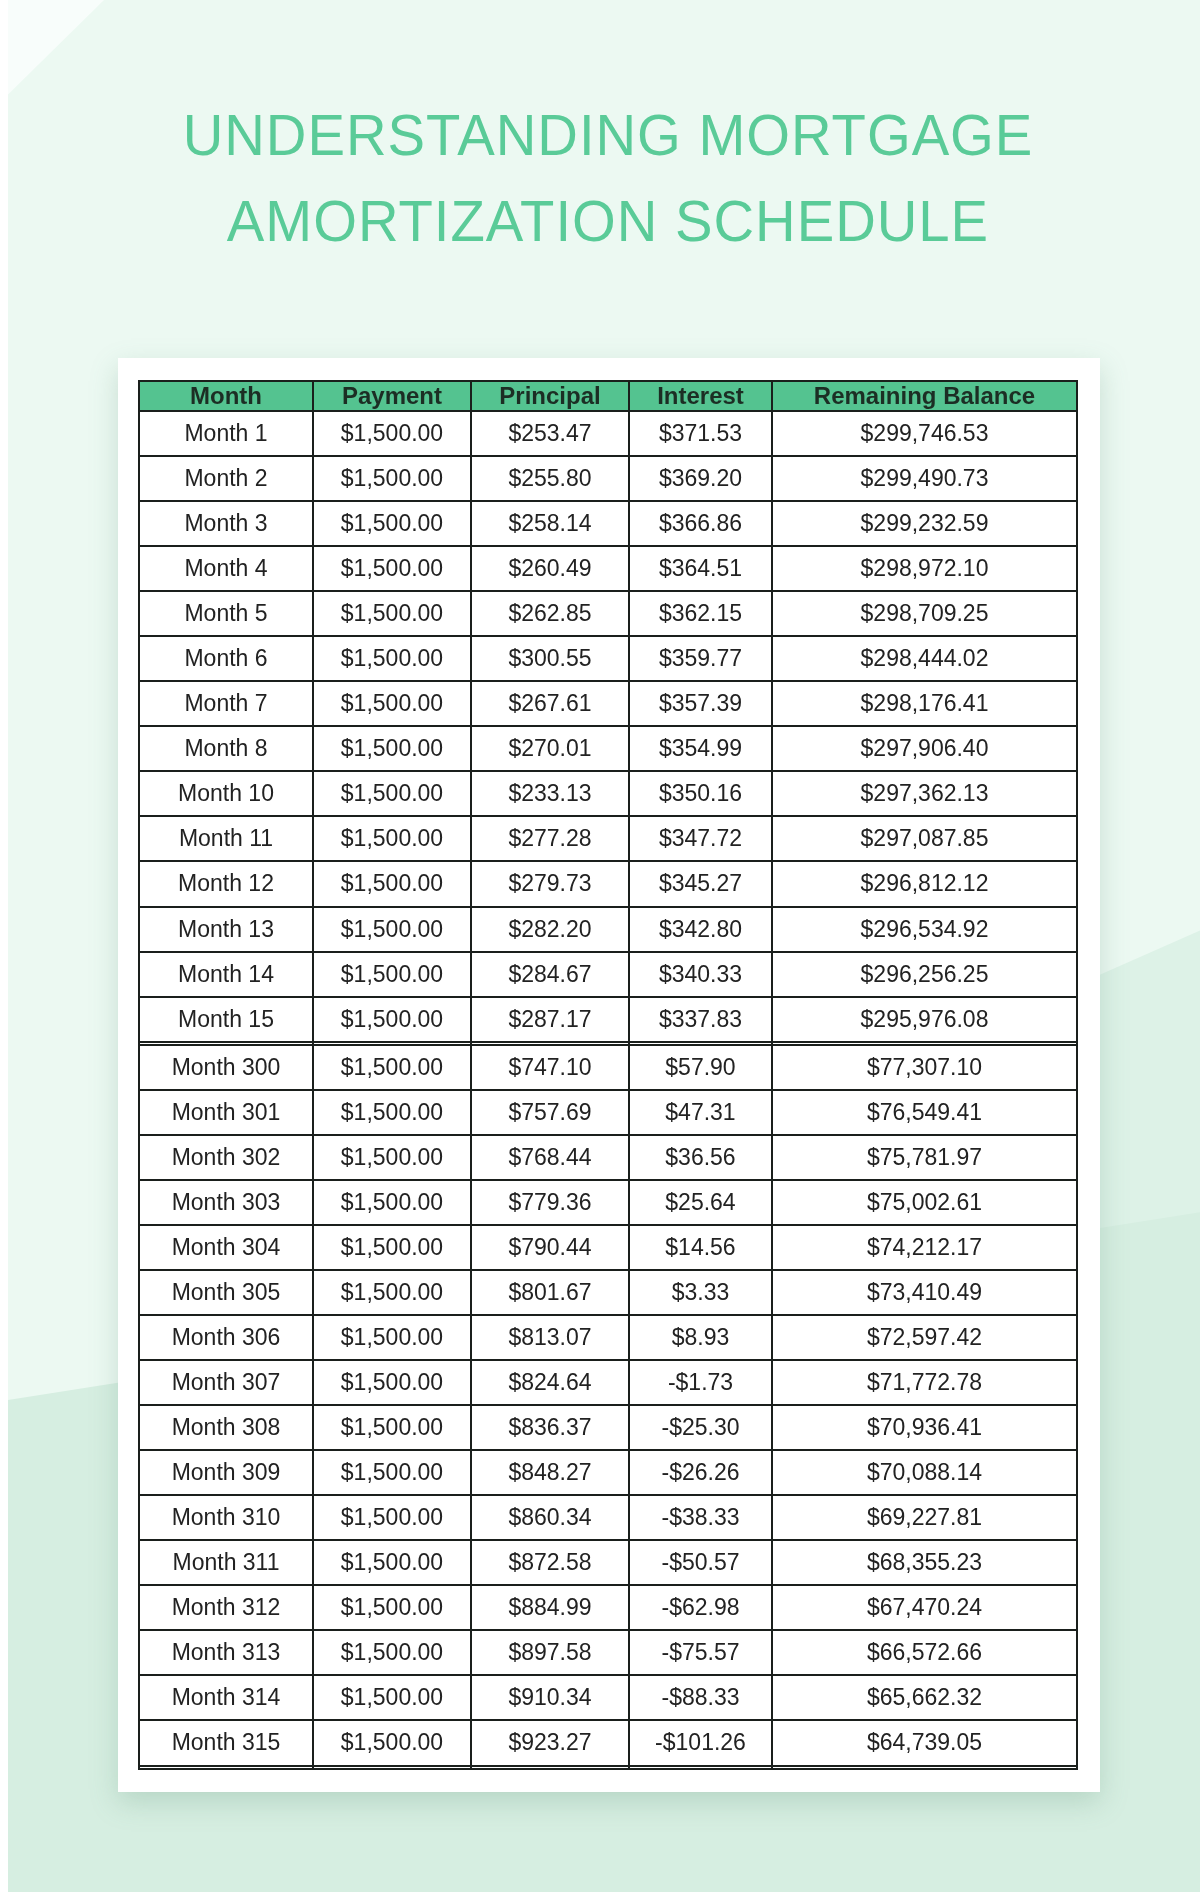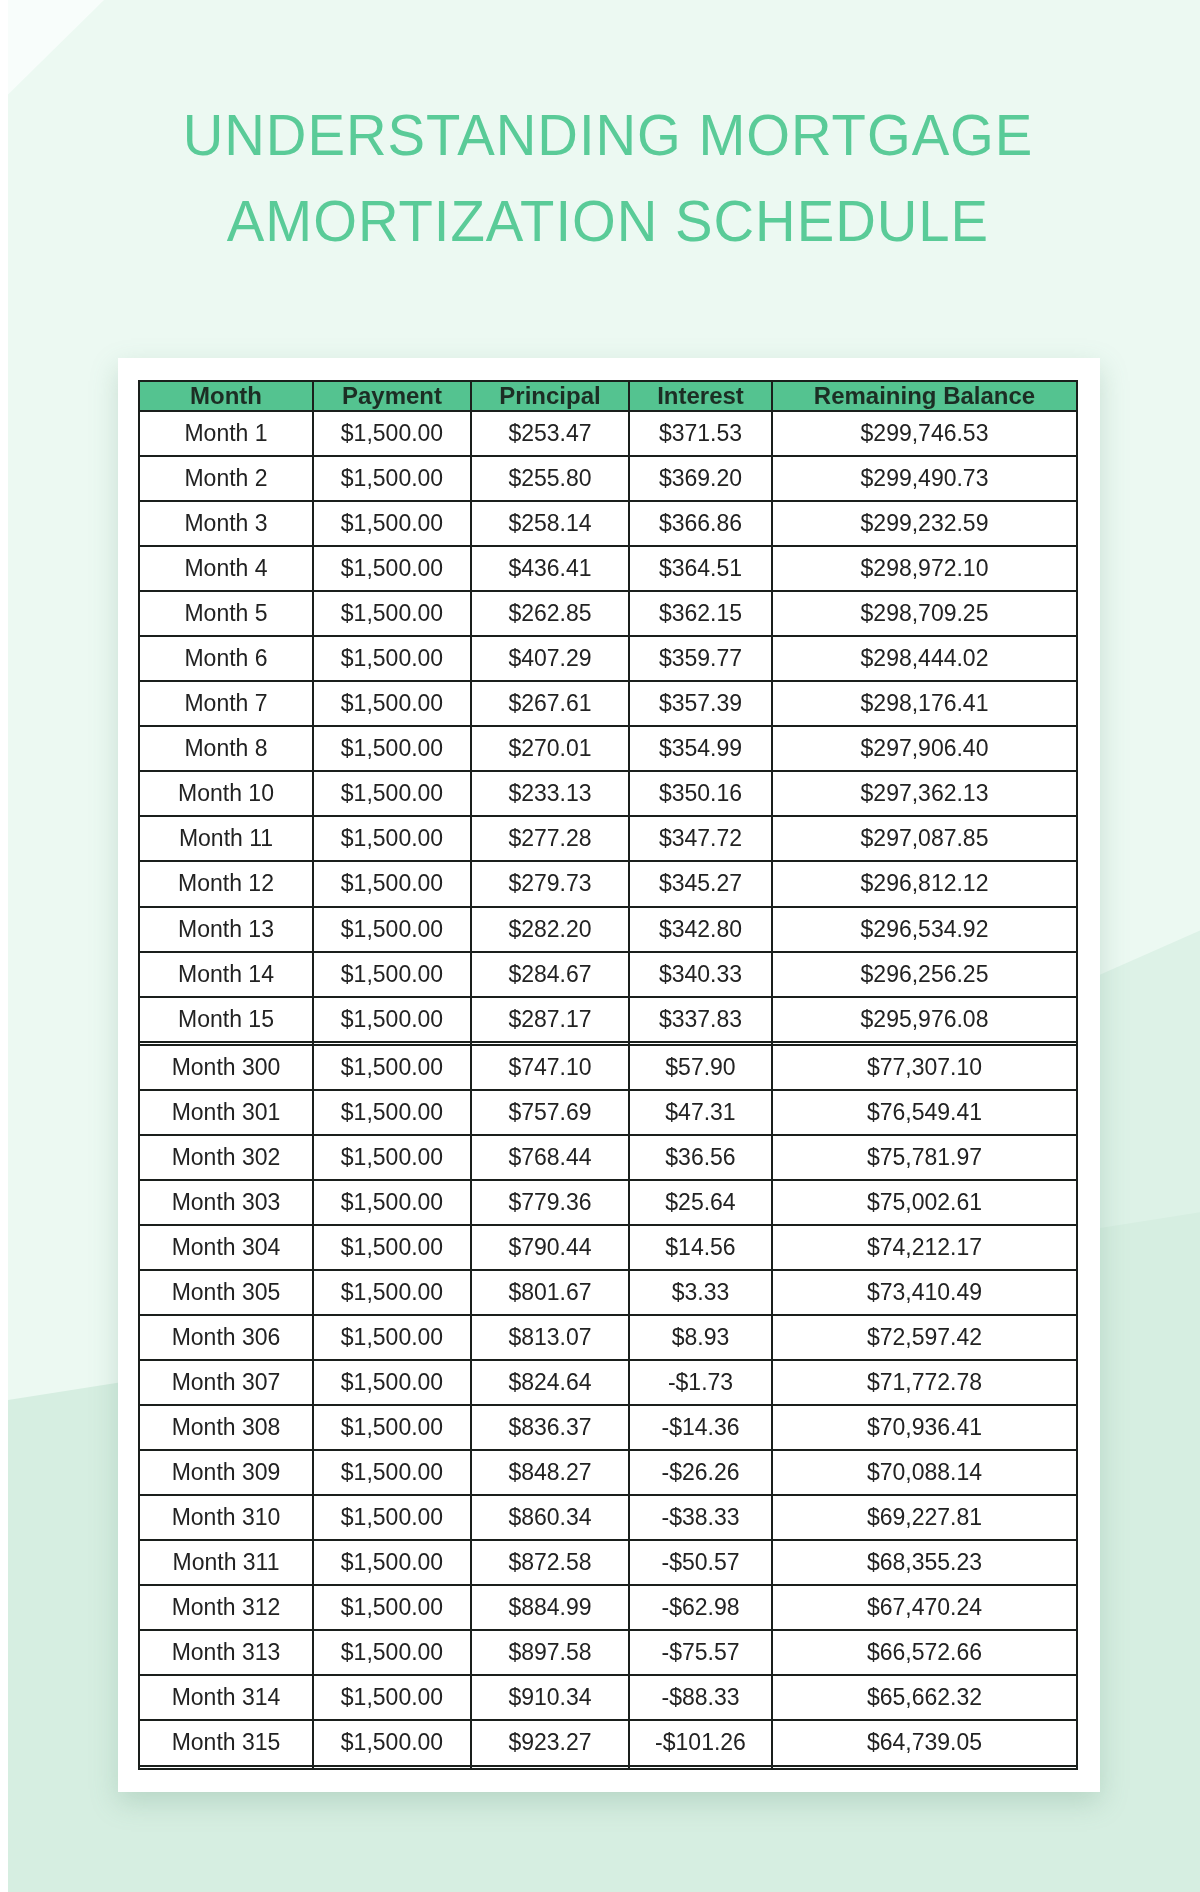--- a/index.html
+++ b/index.html
@@ -122,35 +122,35 @@
           <tr>
             <td>Month 3</td>
             <td>$1,500.00</td>
             <td>$258.14</td>
             <td>$366.86</td>
             <td>$299,232.59</td>
           </tr>
           <tr>
             <td>Month 4</td>
             <td>$1,500.00</td>
-            <td>$436.41</td>
+            <td>$260.49</td>
             <td>$364.51</td>
             <td>$298,972.10</td>
           </tr>
           <tr>
             <td>Month 5</td>
             <td>$1,500.00</td>
             <td>$262.85</td>
             <td>$362.15</td>
             <td>$298,709.25</td>
           </tr>
           <tr>
             <td>Month 6</td>
             <td>$1,500.00</td>
-            <td>$407.29</td>
+            <td>$300.55</td>
             <td>$359.77</td>
             <td>$298,444.02</td>
           </tr>
           <tr>
             <td>Month 7</td>
             <td>$1,500.00</td>
             <td>$267.61</td>
             <td>$357.39</td>
             <td>$298,176.41</td>
           </tr>
@@ -263,21 +263,21 @@
             <td>Month 307</td>
             <td>$1,500.00</td>
             <td>$824.64</td>
             <td>-$1.73</td>
             <td>$71,772.78</td>
           </tr>
           <tr>
             <td>Month 308</td>
             <td>$1,500.00</td>
             <td>$836.37</td>
-            <td>-$14.36</td>
+            <td>-$25.30</td>
             <td>$70,936.41</td>
           </tr>
           <tr>
             <td>Month 309</td>
             <td>$1,500.00</td>
             <td>$848.27</td>
             <td>-$26.26</td>
             <td>$70,088.14</td>
           </tr>
           <tr>

